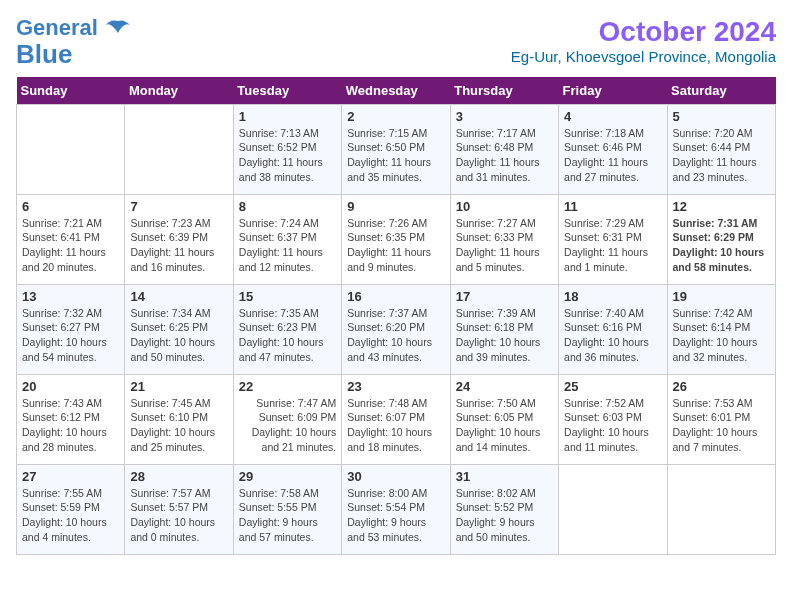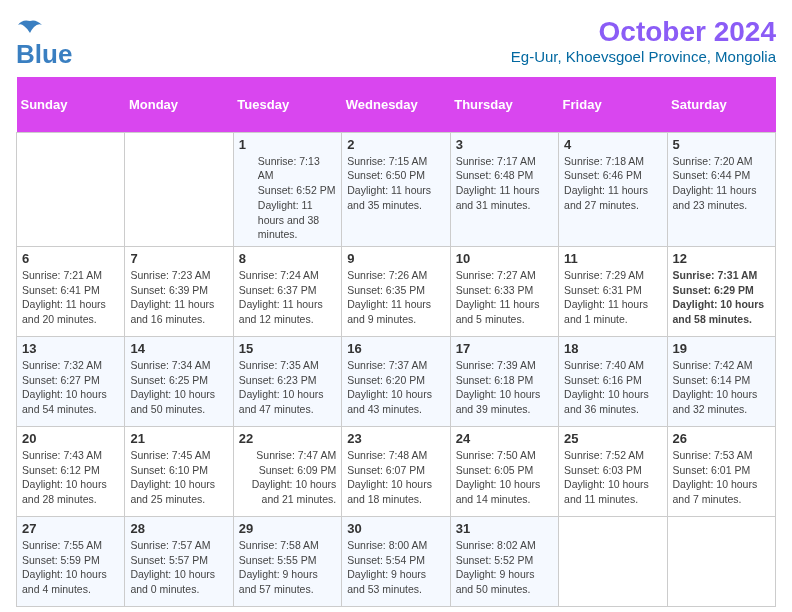--- a/index.html
+++ b/index.html
@@ -37,23 +37,23 @@
     .subtitle {
       font-size: 15px;
       color: #0369a1;
     }
     table {
       width: 100%;
       border-collapse: collapse;
       font-size: 11px;
     }
     thead tr th {
-      background-color: #d946ef;
+      background-color: #701a75;
       color: #fff;
-      padding: 20px 4px;
+      padding: 6px 4px;
       text-align: left;
       font-size: 13px;
       font-weight: bold;
     }
     tbody tr td {
       border: 1px solid #ccc;
       vertical-align: top;
       padding: 4px 5px;
       min-height: 80px;
       height: 90px;
@@ -82,20 +82,21 @@
     }
   </style>
 </head>
 <body>
 
 <div class="header">
   <div class="logo">
     <div class="logo-wrapper">
       <div>
         <div style="font-size:22px;font-weight:bold;color:#333;line-height:1.1;">
+          <span style="color:#3a7fc1;">General</span>
           <svg style="display:inline;vertical-align:middle;" width="28" height="20" viewBox="0 0 28 20">
             <path d="M14 2 Q20 0 26 6 Q22 4 18 8 Q16 10 14 14 Q12 10 8 7 Q5 4 2 6 Q6 0 14 2Z" fill="#3a7fc1"></path>
           </svg>
         </div>
         <div style="font-size:26px;font-weight:bold;color:#3a7fc1;line-height:1.1;">Blue</div>
       </div>
     </div>
   </div>
   <div class="title-block">
     <div class="month-title">October 2024</div>
@@ -115,21 +116,21 @@
         <th>Friday</th>
         <th>Saturday</th>
       </tr>
   </thead>
   <tbody id="calendar-body">
   <tr>
         <td class="empty-cell"></td>
         <td class="empty-cell"></td>
         <td>
           <span class="day-num">1</span>
-          <div class="day-info" style="white-space: pre-line; margin-left: 19px;">Sunrise: 7:13 AM
+          <div class="day-info" style="white-space: pre-line;">Sunrise: 7:13 AM
 Sunset: 6:52 PM
 Daylight: 11 hours and 38 minutes.</div>
         </td>
         <td>
           <span class="day-num">2</span>
           <div class="day-info" style="white-space: pre-line;">Sunrise: 7:15 AM
 Sunset: 6:50 PM
 Daylight: 11 hours and 35 minutes.</div>
         </td>
         <td>

